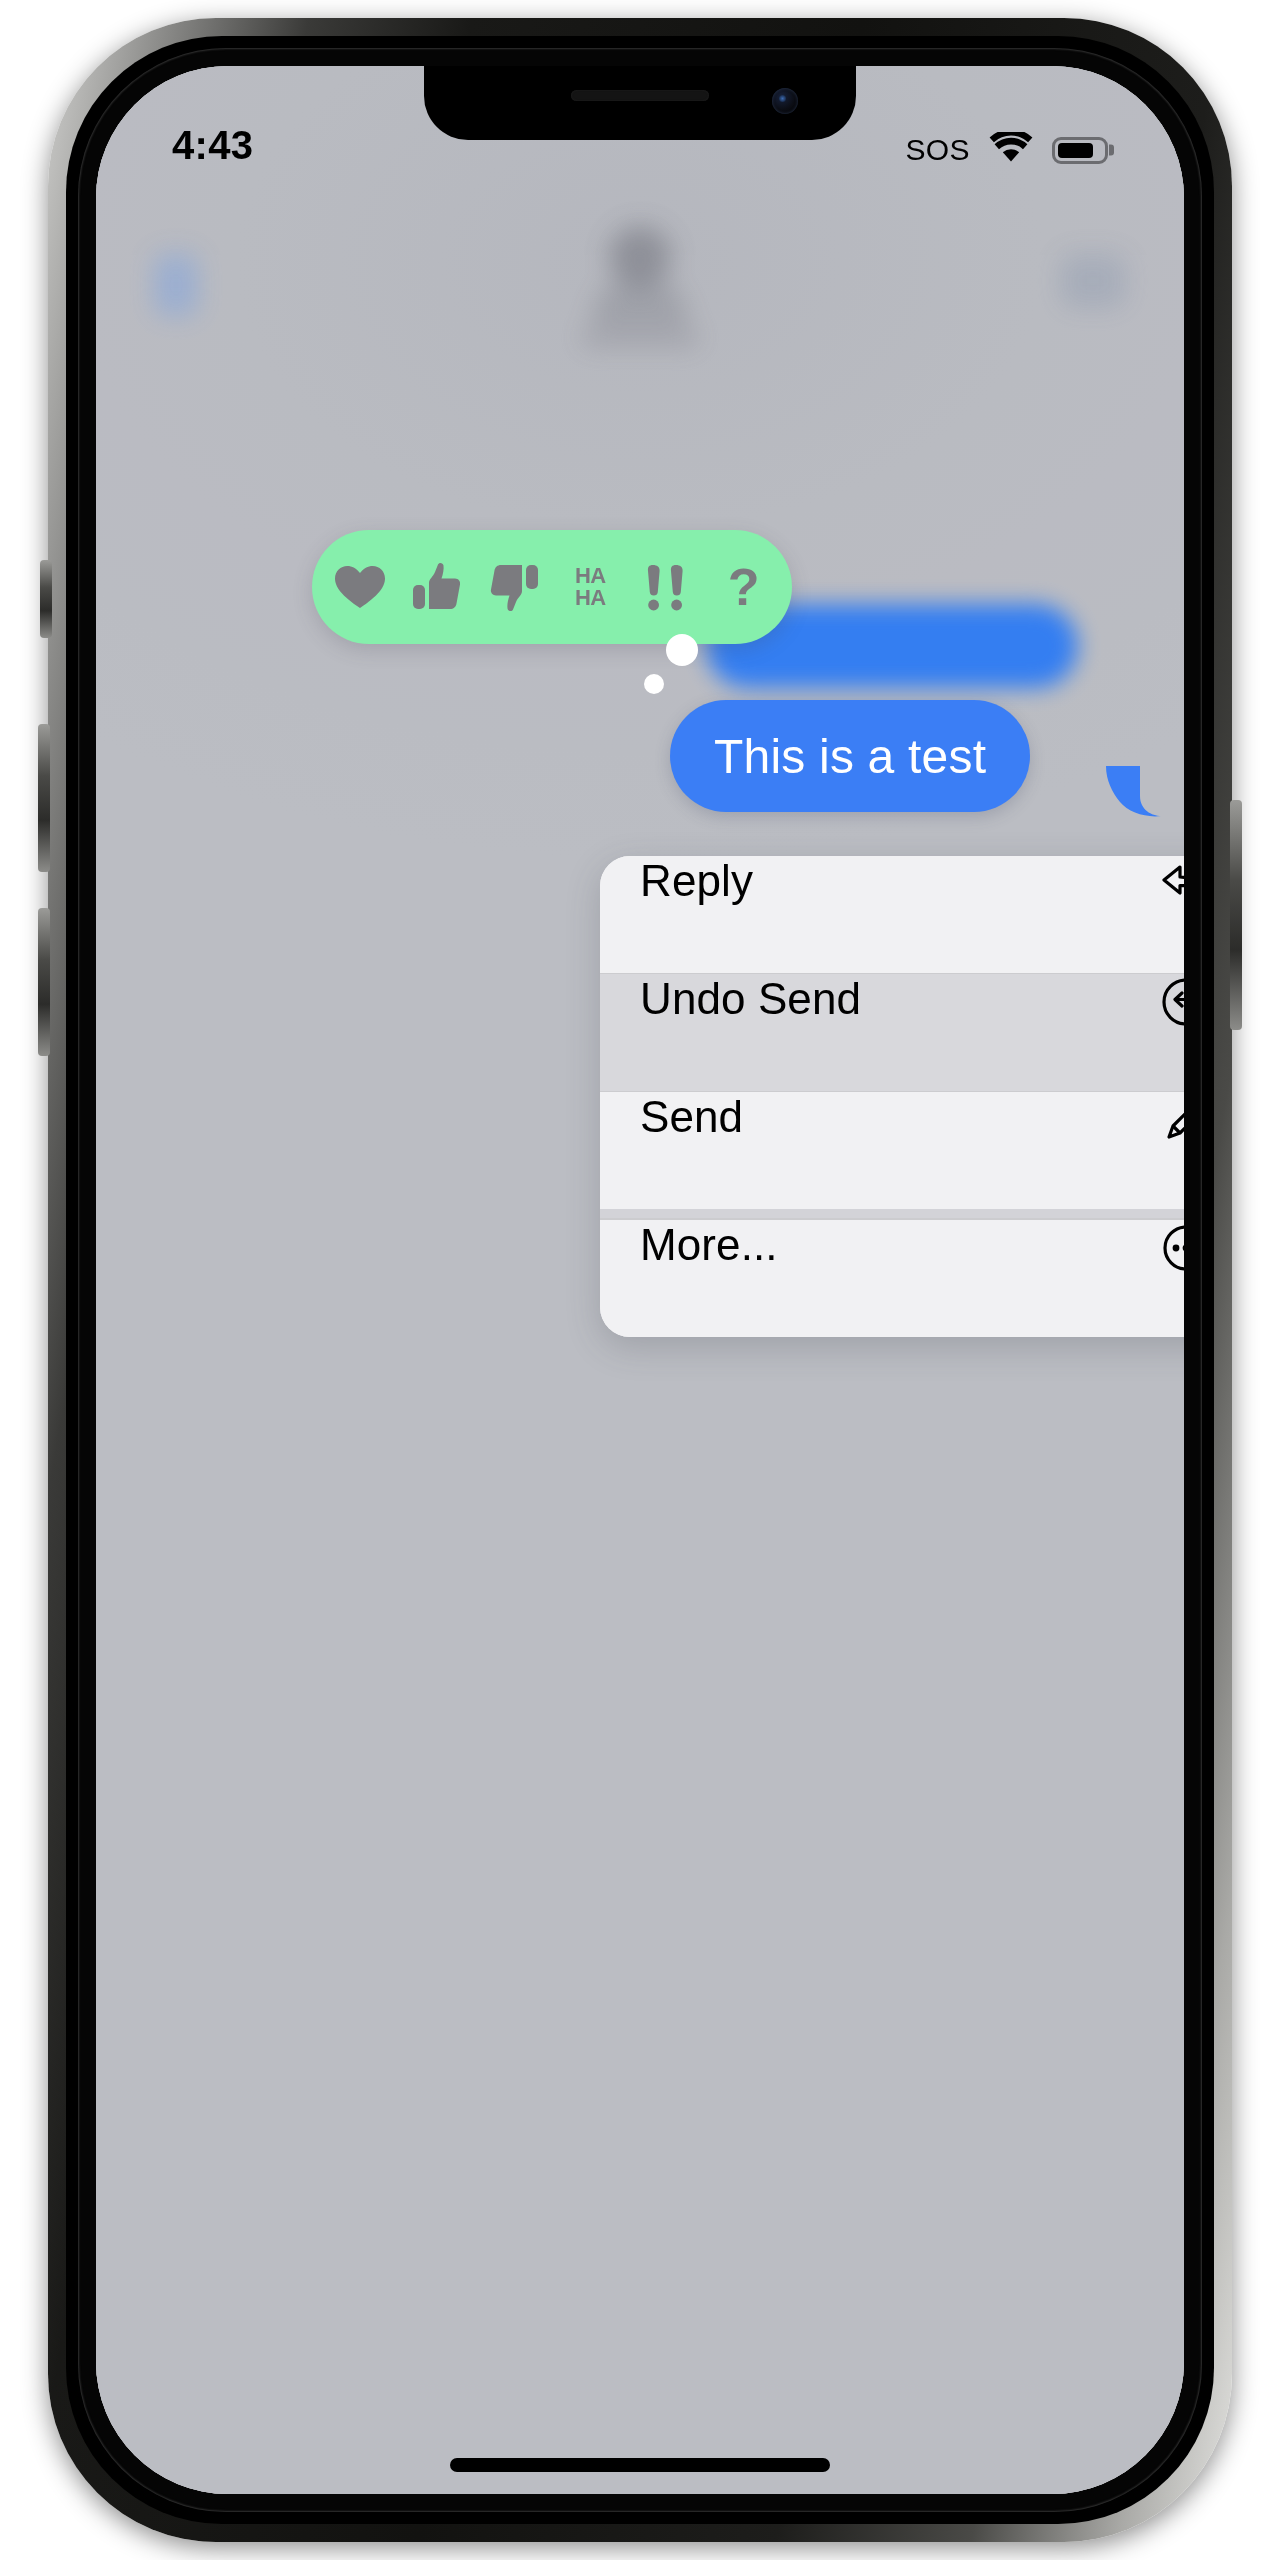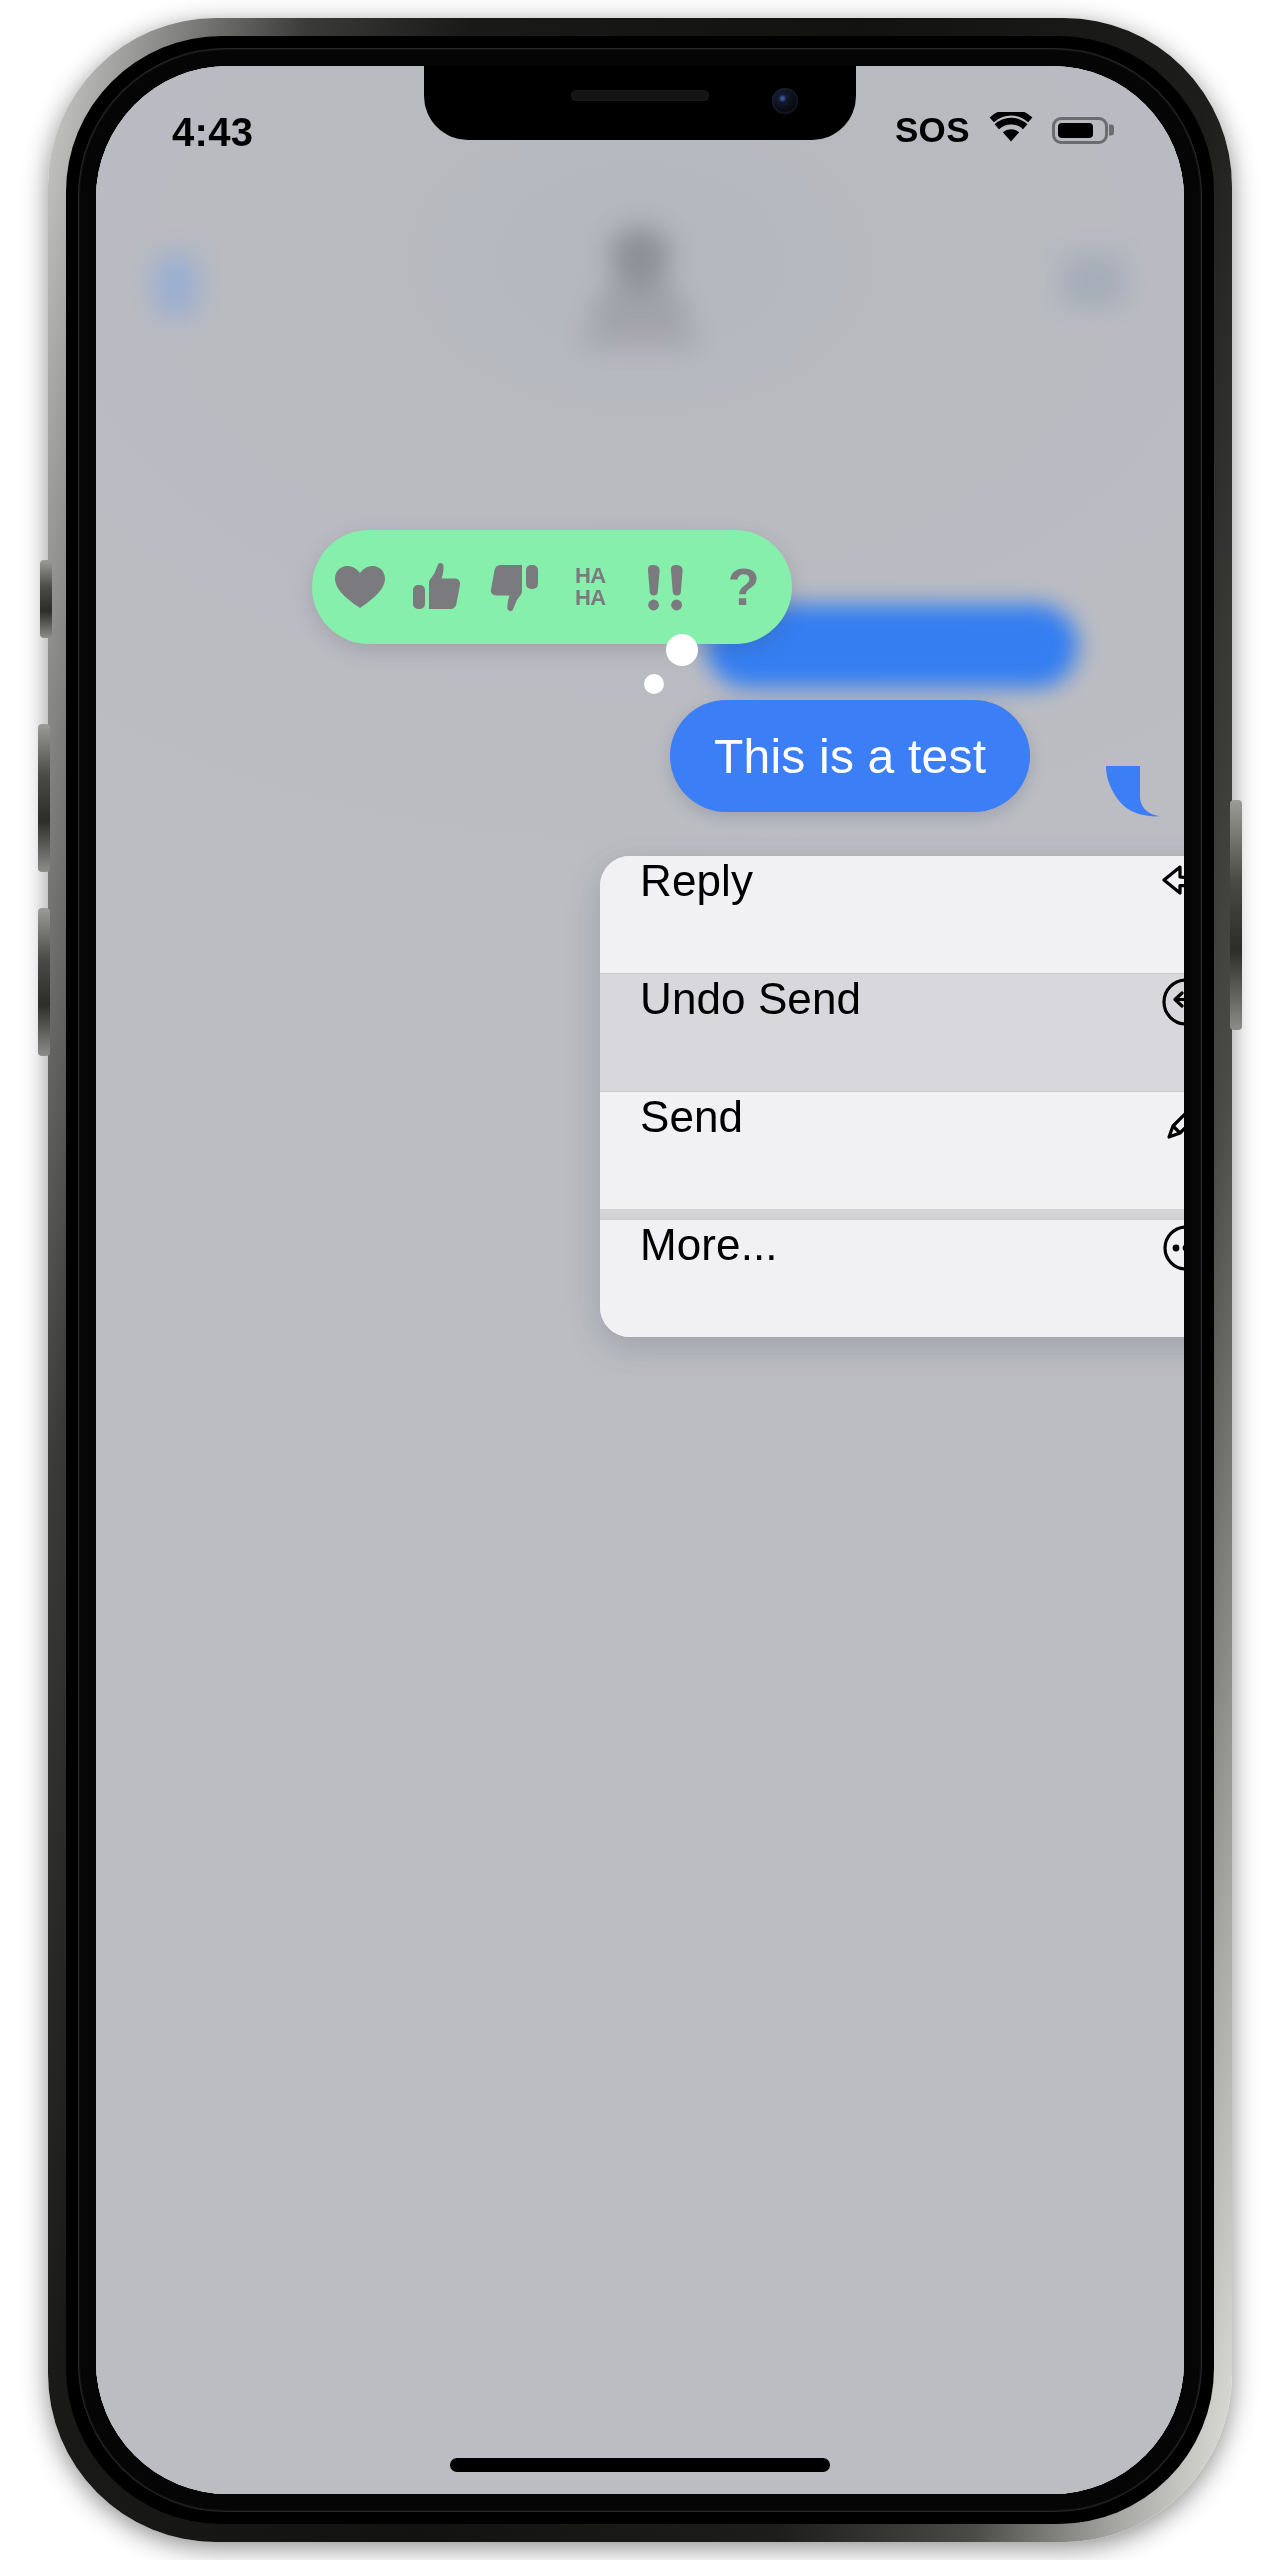--- a/index.html
+++ b/index.html
@@ -101,37 +101,37 @@
     position:absolute; left:7px; top:7px;
     width:7px; height:7px; border-radius:50%;
     background:radial-gradient(circle,#3d6ab0 0%, #13233f 80%);
   }
 
   
   .statusbar{
     position:absolute;
     left:0; right:0; top:44px;
     height:58px;
-    display:flex; align-items:flex-start;
+    display:flex; align-items:flex-end;
     justify-content:space-between;
     padding:0 76px;
     z-index:30;
     color:#000;
   }
   .status-time{
     font-size:40px;
     font-weight:bold;
     letter-spacing:.3px;
     font-family:"Liberation Sans", sans-serif;
   }
   .status-right{
     display:flex; align-items:center; gap:19px;
   }
   .sos-text{
-    font-size:35px; font-weight:bold; letter-spacing:.4px;
+    font-size:30px; font-weight:normal; letter-spacing:.4px;
   }
   .battery{
     position:relative;
     width:56px; height:27px;
     border:3px solid rgba(0,0,0,.42);
     border-radius:9px;
     display:flex; align-items:center;
   }
   .battery::after{
     content:"";

